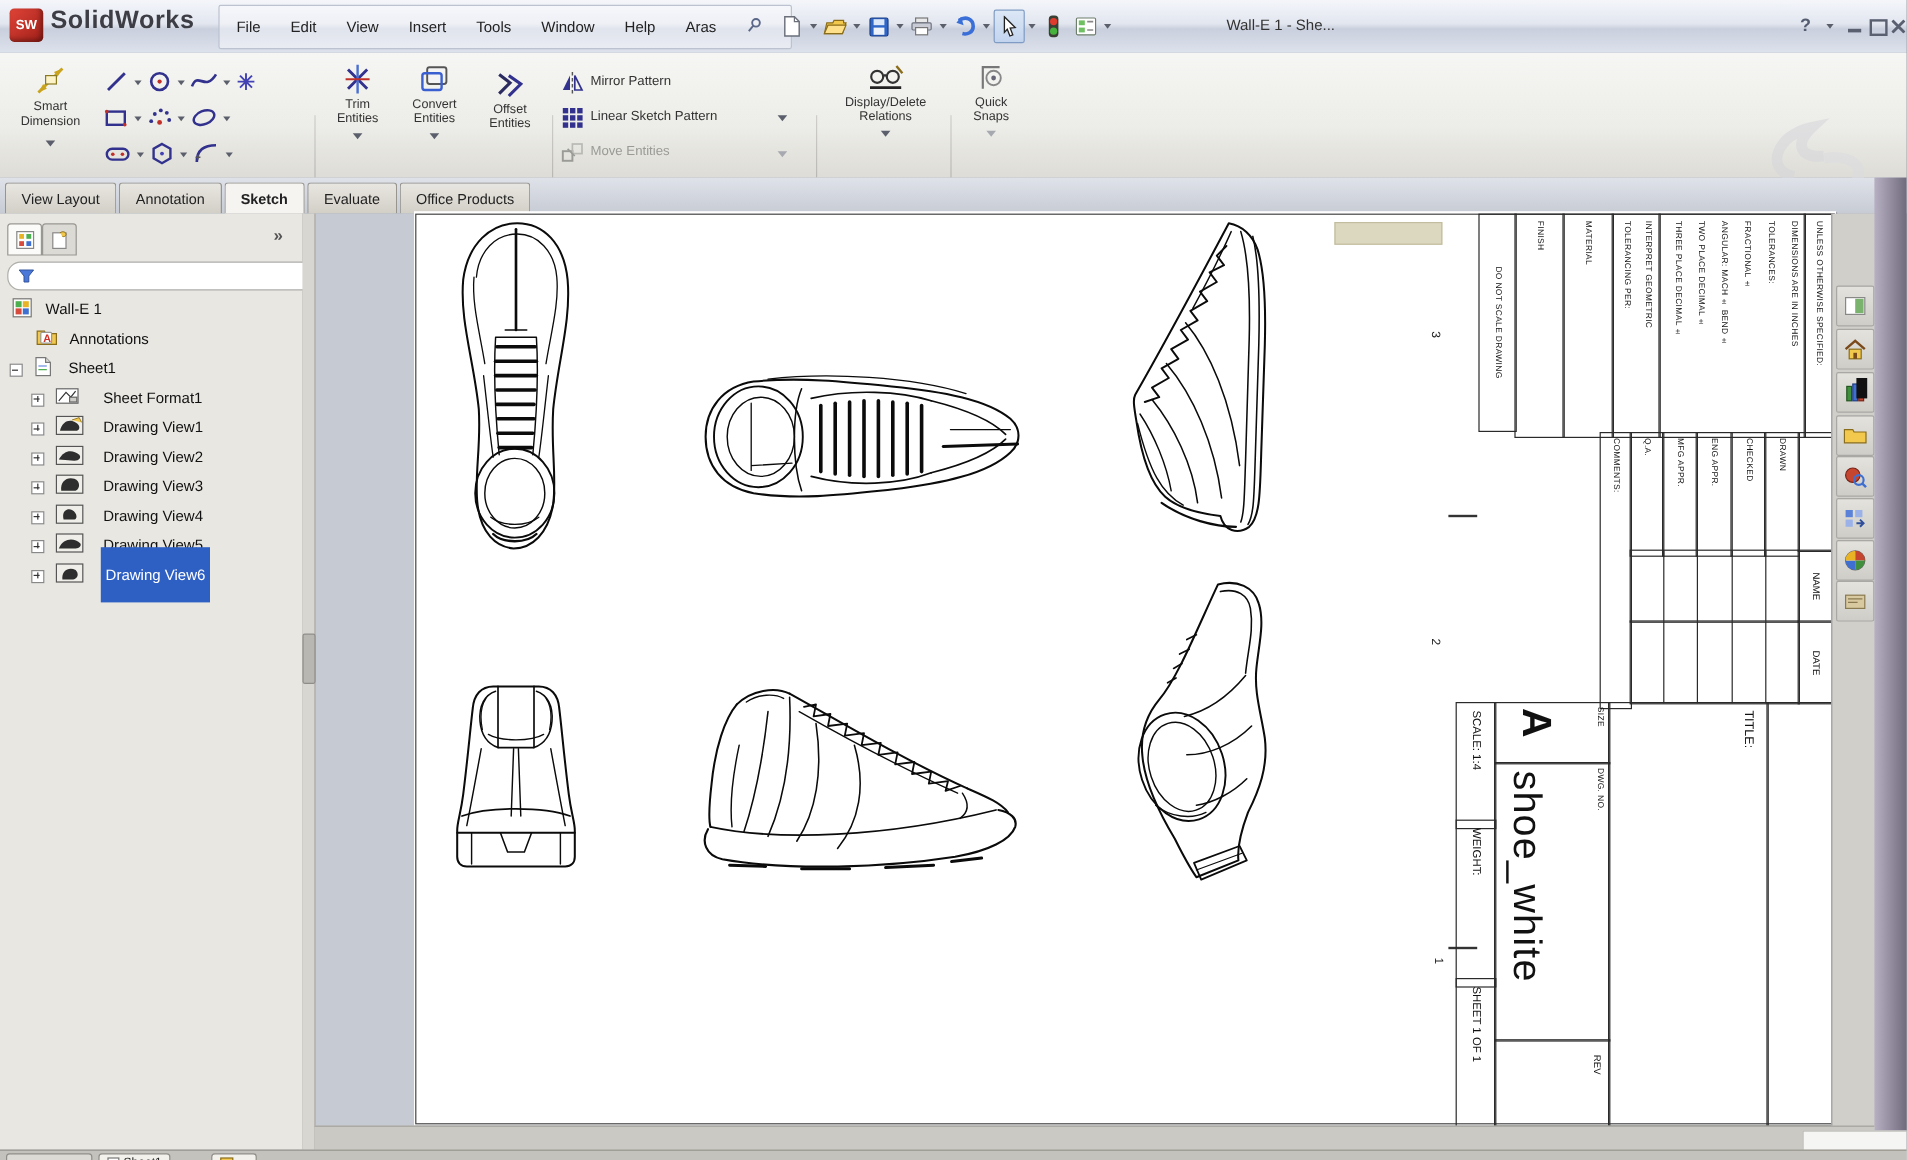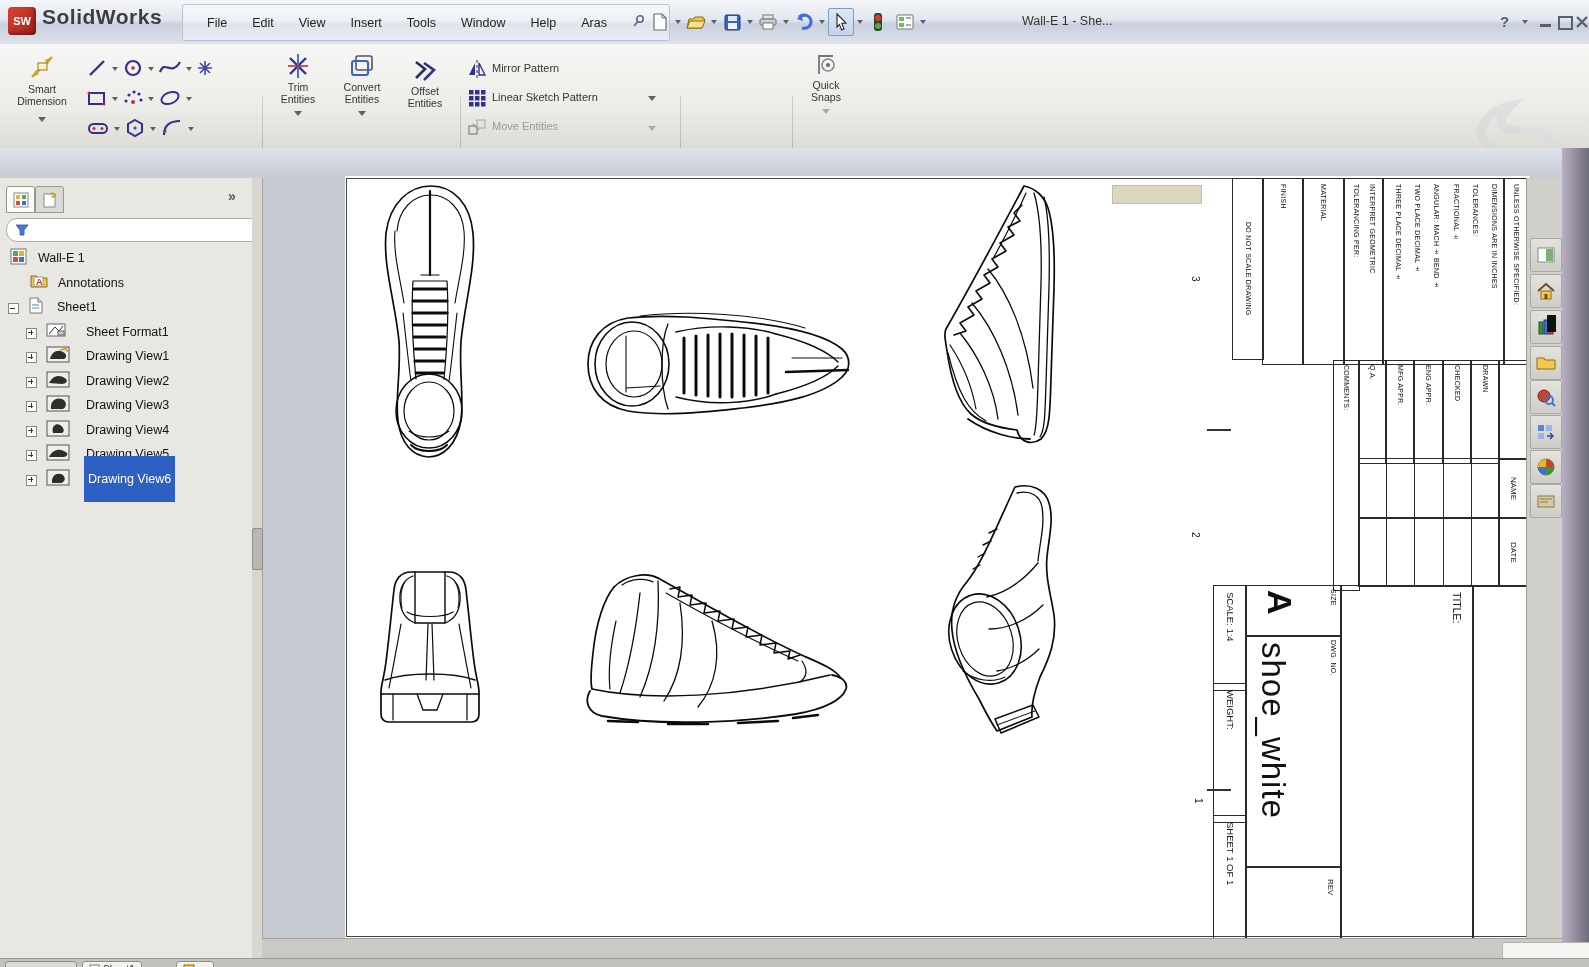--- a/index.html
+++ b/index.html
@@ -3,21 +3,21 @@
 <meta charset="utf-8">
 <style>
   html,body{margin:0;padding:0;background:#555;}
   body{font-family:"Liberation Sans",sans-serif;}
   .screen{position:relative;width:1589px;height:967px;overflow:hidden;background:#c6cad2;font-size:12px;color:#222;}
   .abs{position:absolute;}
   
   .titlebar{left:0;top:0;width:1589px;height:44px;background:linear-gradient(180deg,#f4f6fa 0%,#e2e6ef 45%,#c9cfdd 55%,#dde2ec 100%);border-bottom:1px solid #9aa0ad;}
   .logo-cube{left:8px;top:7px;width:28px;height:28px;border-radius:4px;background:linear-gradient(135deg,#e04438,#a01f18);box-shadow:inset -2px -2px 4px rgba(0,0,0,.35);color:#fff;font-weight:bold;font-size:11px;display:flex;align-items:center;justify-content:center;}
   .app-name{left:42px;top:5px;font-size:21px;font-weight:bold;color:#3d3d45;letter-spacing:.5px;}
-  .menubar{left:182px;top:4px;width:462px;height:35px;display:flex;align-items:center;gap:25px;padding-left:24px;background:rgba(252,253,255,.45);border:1px solid #bcc2cf;border-radius:2px;}
+  .menubar{left:182px;top:4px;width:462px;height:35px;display:flex;align-items:center;gap:25px;padding-left:14px;background:rgba(252,253,255,.45);border:1px solid #bcc2cf;border-radius:2px;}
   .menu-item{font-size:12.5px;color:#222;cursor:default;}
   .tb-icons{left:648px;top:6px;height:32px;display:flex;align-items:center;gap:3px;}
   .tbtn{width:24px;height:26px;display:flex;align-items:center;justify-content:center;}
   .caret{width:0;height:0;border-left:4px solid transparent;border-right:4px solid transparent;border-top:5px solid #5a5f6b;display:inline-block;}
   .caret.sm{border-left-width:3px;border-right-width:3px;border-top-width:4px;}
   .caret.dis{border-top-color:#a6a9b0;}
   .pressed{background:linear-gradient(#dce7f6,#c2d4ee);border:1px solid #7f9cc4;border-radius:2px;}
   .doc-title{left:1022px;top:14px;font-size:12.5px;color:#333;}
   .search-pill{left:1155px;top:9px;width:268px;height:24px;background:#fff;border:1px solid #8795ad;border-radius:13px;display:flex;align-items:center;padding:0 8px;gap:4px;box-shadow:inset 0 1px 2px rgba(0,0,0,.15);}
   .search-input{border:none;outline:none;flex:1;font-size:12px;font-family:"Liberation Sans",sans-serif;color:#444;background:transparent;}
@@ -297,39 +297,57 @@
             <rect x="3" y="10" width="8" height="8" fill="none" stroke="#9a9a96" stroke-width="1.6"></rect>
             <rect x="11" y="4" width="8" height="8" fill="none" stroke="#b8b8b4" stroke-width="1.4"></rect>
             <path d="M7,8 L13,14" stroke="#9a9a96" stroke-width="1.4"></path>
           </svg>
         <span class="rb-label dis" style="font-size:11px;">Move Entities</span>
       </div>
     </div>
     <span class="abs caret" style="left:648px;top:52px;"></span>
     <span class="abs caret dis" style="left:648px;top:82px;"></span>
     <div class="abs divider" style="left:680px;"></div>
+    <div class="abs rb-big" style="left:688px;top:8px;width:100px;">
+      <svg width="34" height="26" viewBox="0 0 34 26">
+          <circle cx="10" cy="12" r="5" fill="none" stroke="#333" stroke-width="1.8"></circle>
+          <circle cx="23" cy="12" r="5" fill="none" stroke="#333" stroke-width="1.8"></circle>
+          <path d="M15,12 C16.5,10 16.5,10 18,12" stroke="#333" stroke-width="1.6" fill="none"></path>
+          <path d="M26,3 L31,9" stroke="#8a6d1a" stroke-width="2"></path>
+          <line x1="4" y1="21" x2="30" y2="21" stroke="#222" stroke-width="2.2"></line>
+        </svg>
+      <span class="rb-label" style="width:96px;">Display/Delete Relations</span>
+      <span class="caret" style="margin-top:4px;"></span>
+    </div>
     <div class="abs divider" style="left:792px;"></div>
     <div class="abs rb-big" style="left:796px;top:8px;width:60px;">
       <svg width="26" height="26" viewBox="0 0 26 26">
           <path d="M6,22 L6,4 L20,4" fill="none" stroke="#777" stroke-width="1.8"></path>
           <circle cx="15" cy="13" r="6" fill="none" stroke="#888" stroke-width="1.6"></circle>
           <circle cx="15" cy="13" r="2" fill="#667"></circle>
         </svg>
       <span class="rb-label" style="width:50px;">Quick Snaps</span>
       <span class="caret dis" style="margin-top:4px;"></span>
     </div>
     <div class="abs watermark">
       <svg width="150" height="100" viewBox="0 0 150 100">
           <path d="M70,55 C45,50 55,20 85,14 C70,28 75,40 95,38" fill="none" stroke="#d6d6dc" stroke-width="9"></path>
           <path d="M95,40 C125,35 135,55 110,70 C125,78 115,90 88,88" fill="none" stroke="#dcdce2" stroke-width="9"></path>
         </svg>
     </div>
   </div>
 
   <div class="abs tabrow">
+    <div class="abs tabs">
+      <div class="tab">View Layout</div>
+      <div class="tab">Annotation</div>
+      <div class="tab active">Sketch</div>
+      <div class="tab">Evaluate</div>
+      <div class="tab">Office Products</div>
+    </div>
     <div class="abs hud">
       <span class="hudbtn">
           <svg width="18" height="18" viewBox="0 0 18 18">
             <circle cx="7.5" cy="7.5" r="5" fill="none" stroke="#6a7a96" stroke-width="1.8"></circle>
             <line x1="11" y1="11" x2="16" y2="16" stroke="#6a7a96" stroke-width="2"></line>
             <circle cx="7.5" cy="7.5" r="1.6" fill="#6a7a96"></circle>
           </svg>
         </span>
       <span class="hudbtn">
           <svg width="18" height="18" viewBox="0 0 18 18">

